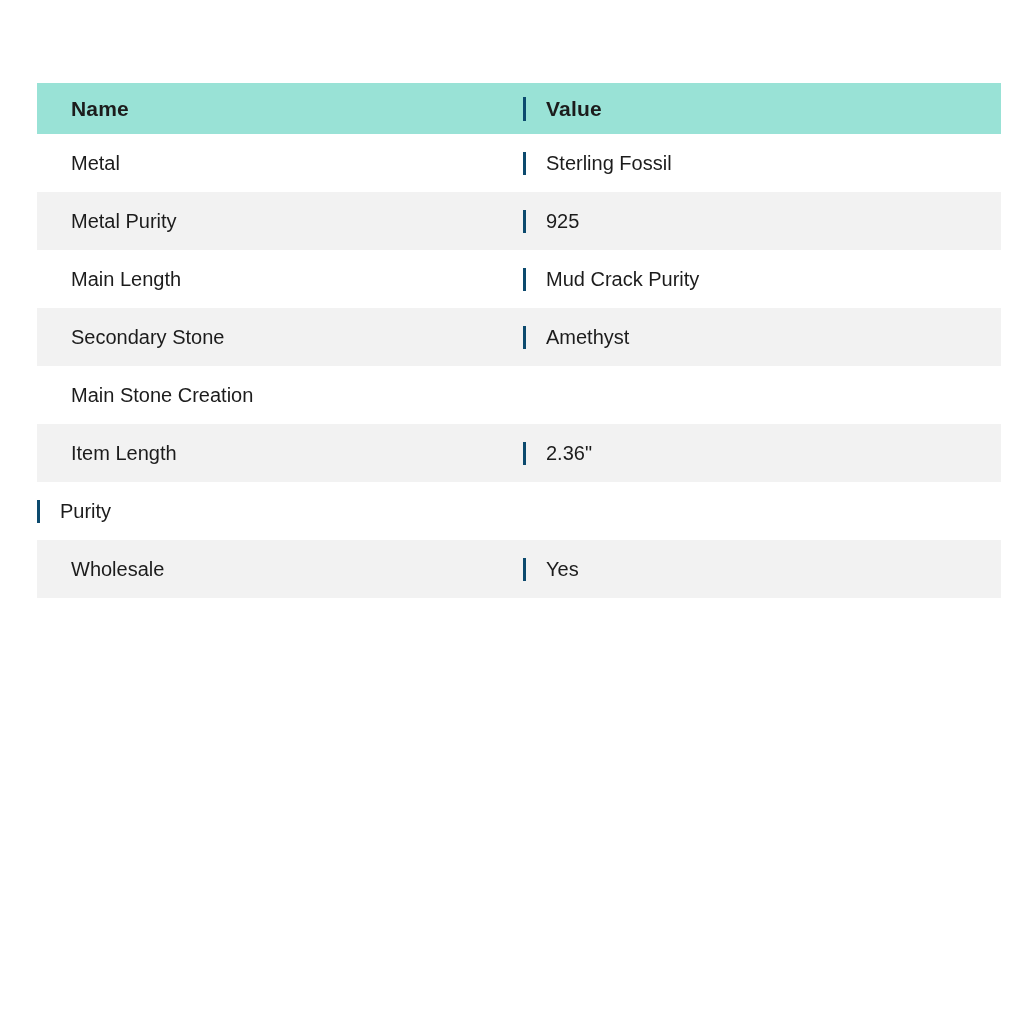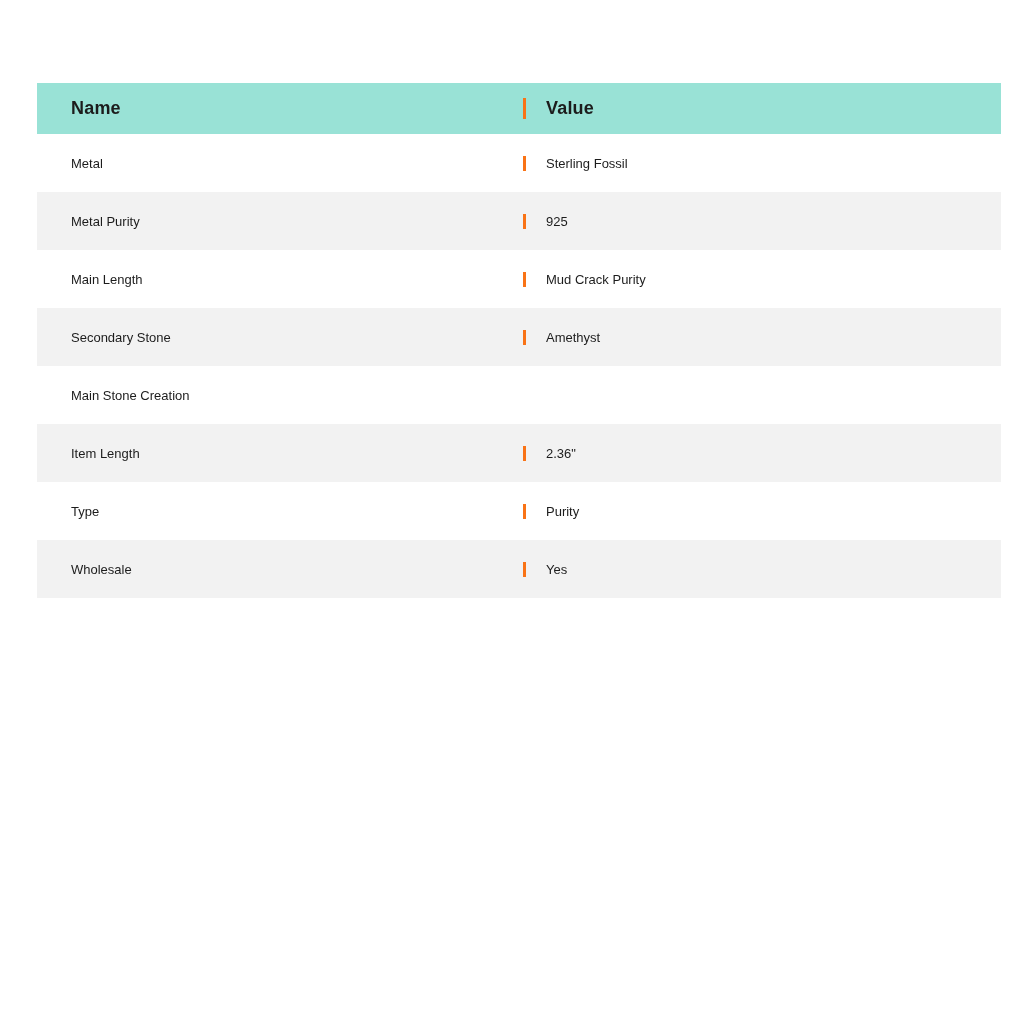--- a/index.html
+++ b/index.html
@@ -19,45 +19,45 @@
   .trow {
     display: flex;
     width: 100%;
     align-items: center;
     box-sizing: border-box;
   }
   .thead {
     height: 51px;
     background: var(--header-bg, #99e2d6);
     font-weight: 600;
-    font-size: 18px;
+    font-size: 21px;
     letter-spacing: 0.2px;
   }
   .drow {
     height: 58px;
     background: #ffffff;
-    font-size: 13px;
+    font-size: 20px;
   }
   .drow.striped {
     background: var(--stripe-bg, #f2f2f2);
   }
   .cell {
     box-sizing: border-box;
     color: var(--text-color, #1c1c1c);
     white-space: nowrap;
     overflow: hidden;
   }
   .name-cell {
     width: 486px;
     flex: 0 0 486px;
     padding-left: 34px;
   }
   .value-cell {
     flex: 1 1 auto;
-    border-left: 3px solid #f97316;
+    border-left: 3px solid #0c4a6e;
     padding-left: 20px;
   }
 </style>
 </head>
 <body>
 
 <div class="spec-table">
   <div class="trow thead">
     <div class="cell name-cell">Name</div>
     <div class="cell value-cell">Value</div>
@@ -86,21 +86,20 @@
   <div class="trow drow">
     <div class="cell name-cell">Main Stone Creation</div>
   </div>
 
   <div class="trow drow striped">
     <div class="cell name-cell">Item Length</div>
     <div class="cell value-cell">2.36"</div>
   </div>
 
   <div class="trow drow">
-    <div class="cell name-cell">Type</div>
     <div class="cell value-cell">Purity</div>
   </div>
 
   <div class="trow drow striped">
     <div class="cell name-cell">Wholesale</div>
     <div class="cell value-cell">Yes</div>
   </div>
 </div>
 </div>
 

